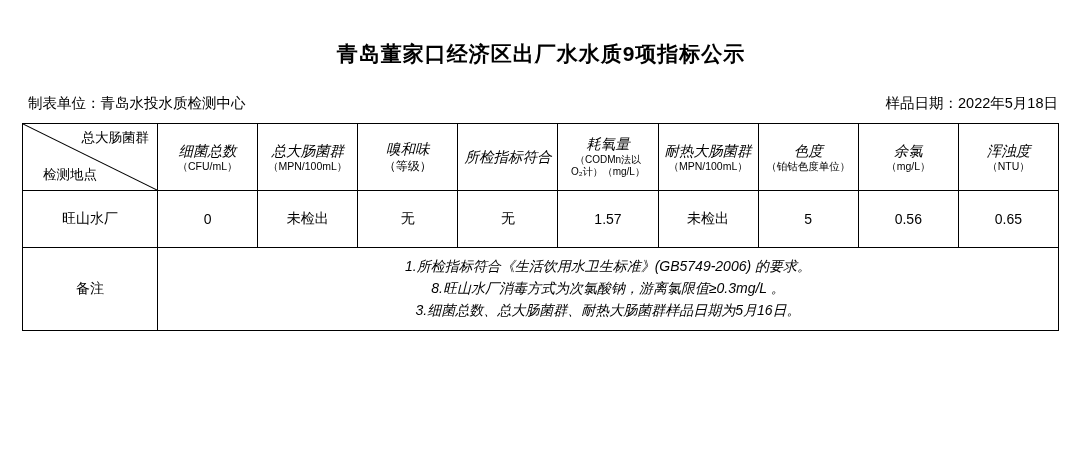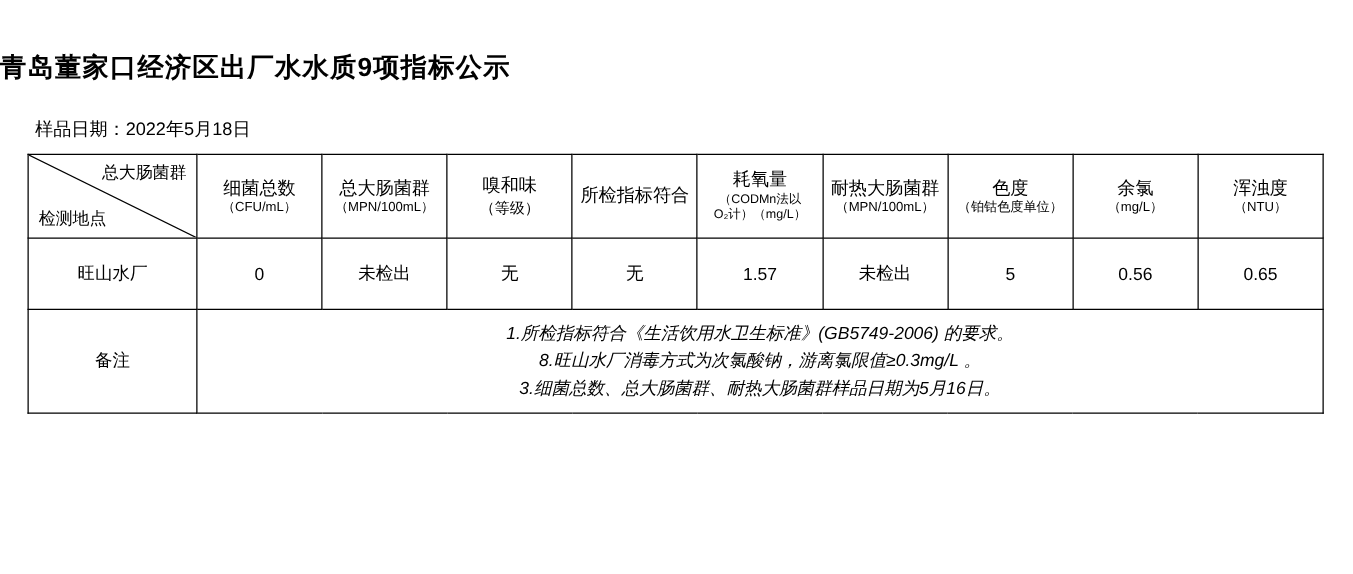--- a/index.html
+++ b/index.html
@@ -9,20 +9,21 @@
   }
   body {
     width: 1082px;
     height: 459px;
     font-family: "Liberation Sans", "DejaVu Sans", sans-serif;
     color: #000000;
     position: relative;
     overflow: hidden;
   }
   .page-title {
+    text-align: center;
     font-size: 21px;
     font-weight: bold;
     letter-spacing: 1px;
     margin-top: 40px;
   }
   .meta-row {
     display: flex;
     justify-content: space-between;
     align-items: baseline;
     margin: 26px 24px 10px 28px;
@@ -63,27 +64,28 @@
   }
   .corner-cell .t1 {
     position: absolute;
     top: 5px;
     right: 8px;
     font-size: 13.5px;
   }
   .corner-cell .t2 {
     position: absolute;
     bottom: 6px;
-    left: 8px;
+    left: 20px;
     font-size: 13.5px;
   }
   .col-head .line1 {
     font-size: 14.5px;
     display: block;
     line-height: 1.25;
+    font-style: italic;
   }
   .col-head .line2 {
     font-size: 12px;
     display: block;
     line-height: 1.25;
   }
   .col-head .line2.small {
     font-size: 10.5px;
     line-height: 1.2;
   }
@@ -106,20 +108,21 @@
   .notes-cell div {
     white-space: nowrap;
   }
 </style>
 </head>
 <body>
 
 <div class="page-title">青岛董家口经济区出厂水水质9项指标公示</div>
 
 <div class="meta-row">
+  <div class="meta-left">制表单位：青岛水投水质检测中心</div>
   <div class="meta-right">样品日期：2022年5月18日</div>
 </div>
 
 <table class="report">
   <tbody>
       <tr class="hdr-row">
     <td class="corner-cell notes-label">
       <svg class="diag" viewBox="0 0 128 62" preserveAspectRatio="none">
         <line x1="0" y1="0" x2="128" y2="62" stroke="#000000" stroke-width="1"></line>
       </svg>

